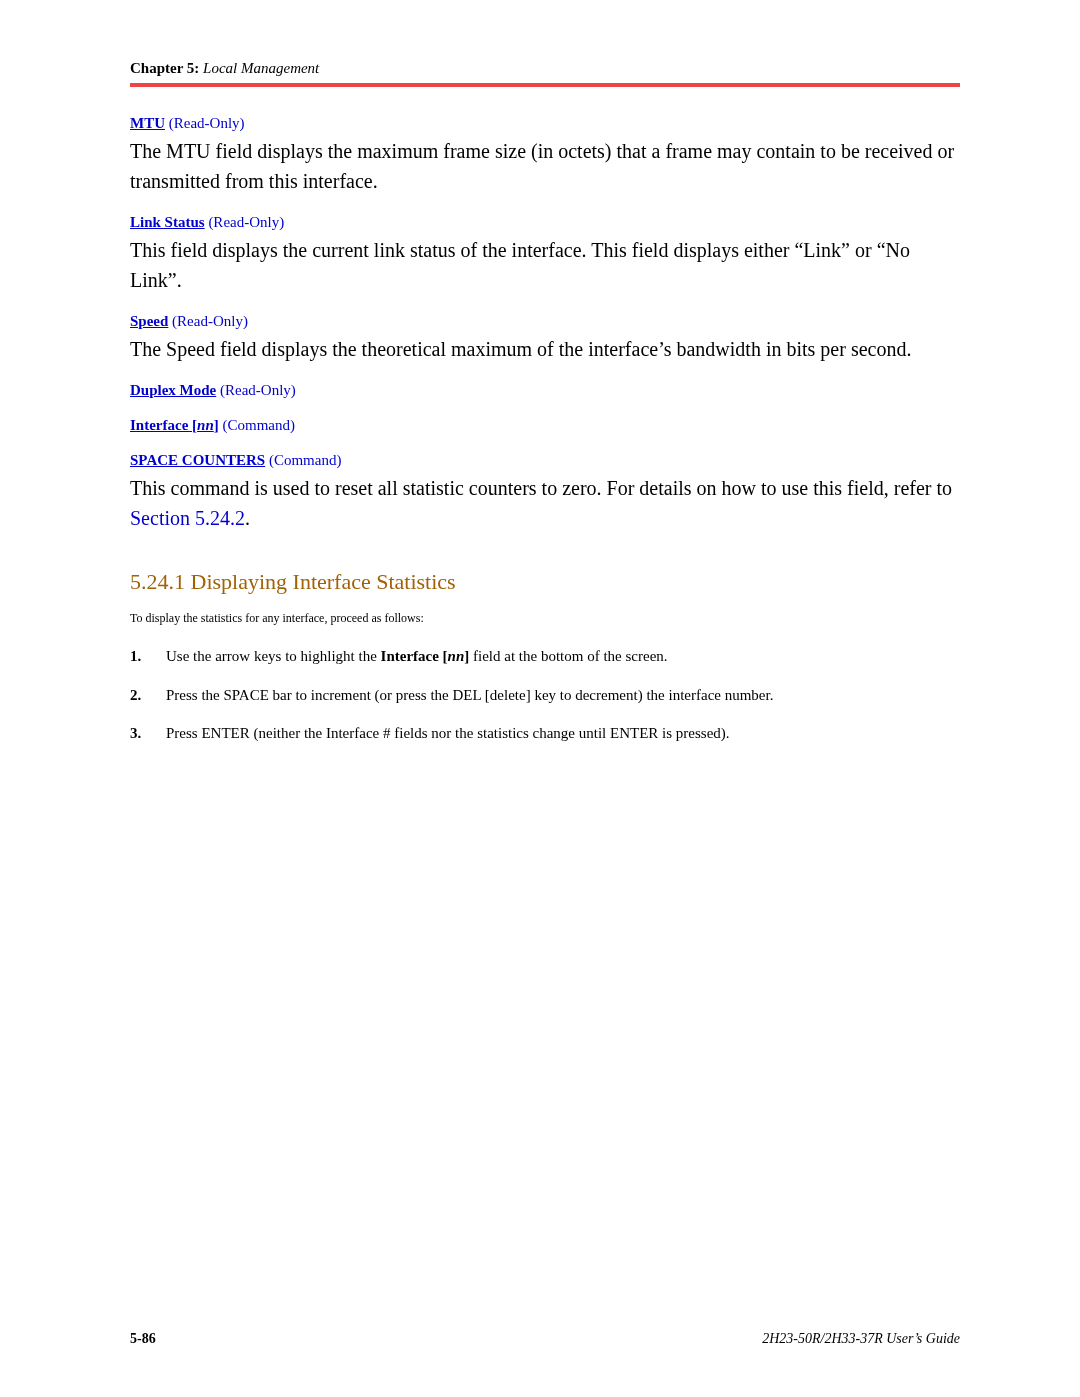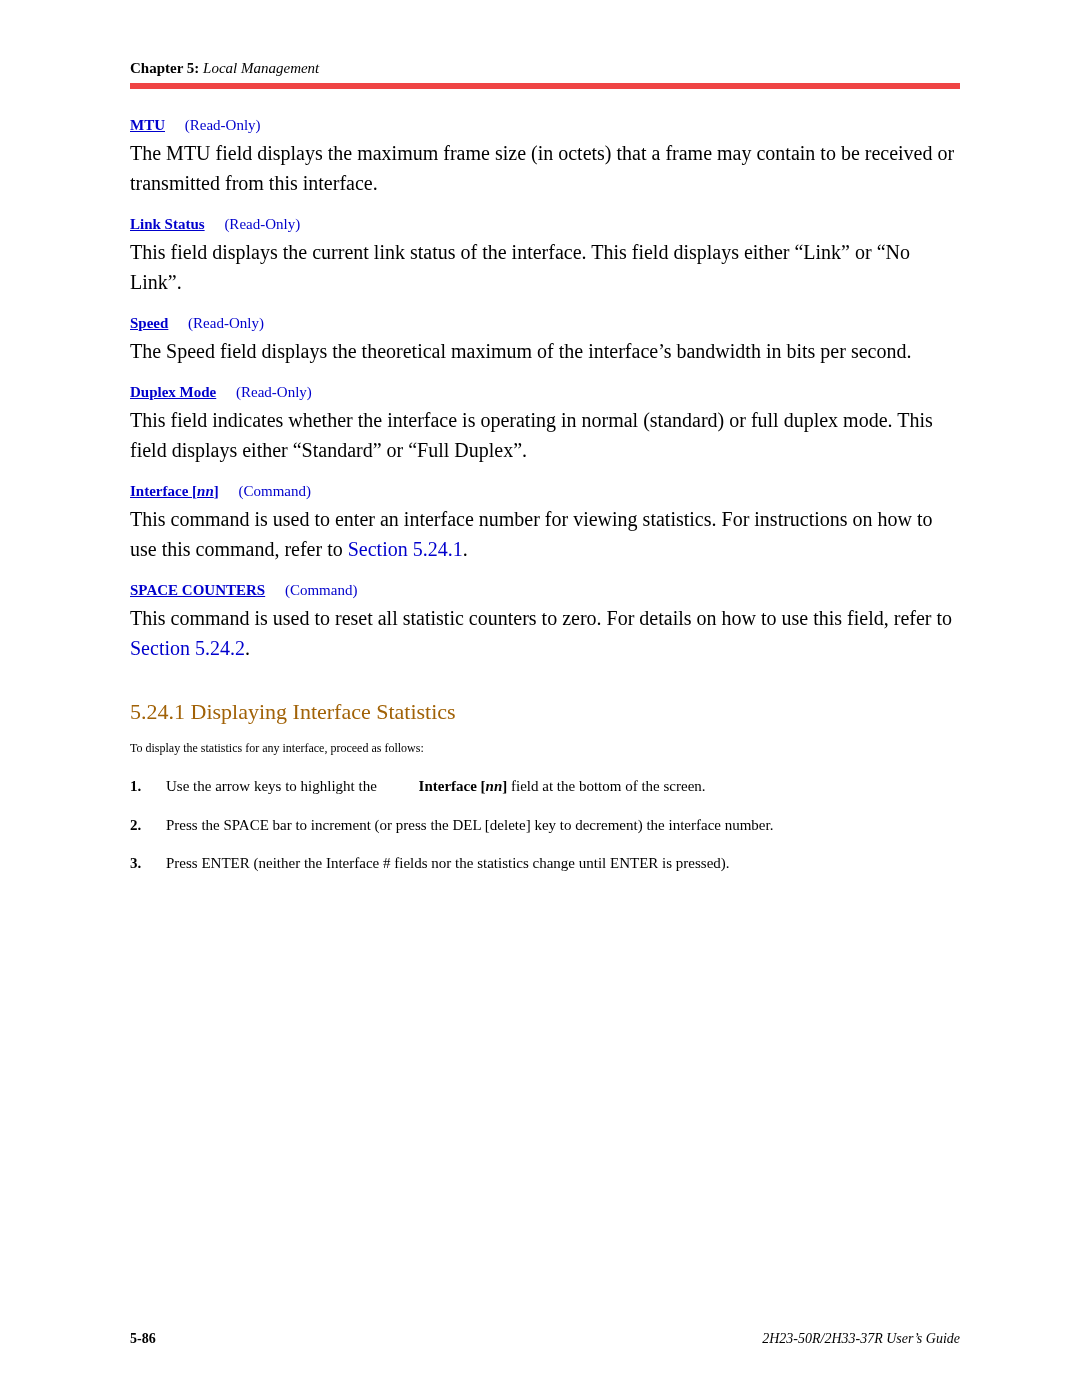--- a/index.html
+++ b/index.html
@@ -21,21 +21,21 @@
       width: 1080px;
       min-height: 1397px;
       padding: 60px 120px 60px 130px;
       position: relative;
     }
 
     .chapter-header {
       display: flex;
       justify-content: space-between;
       align-items: flex-start;
-      border-bottom: 6px solid #ef4444;
+      border-bottom: 4px solid #ef4444;
       padding-bottom: 6px;
       margin-bottom: 28px;
     }
 
     .chapter-title {
       font-style: italic;
       font-size: 15px;
       color: #000;
     }
 
@@ -54,21 +54,20 @@
 
     .field-label .label-bold {
       font-weight: bold;
       color: #0000cc;
       text-decoration: underline;
     }
 
     .field-label .label-read-only {
       color: #0000cc;
       font-weight: normal;
-      padding-left: 16px;
     }
 
     .field-desc {
       font-size: 20px;
       line-height: 1.5;
       color: #000;
     }
 
     .section-heading {
       font-size: 22px;
@@ -104,21 +103,20 @@
       flex-shrink: 0;
       font-size: 15px;
     }
 
     .numbered-list li .li-content {
       flex: 1;
     }
 
     .li-content strong {
       font-weight: bold;
-      margin-left: 38px;
     }
 
     .link-blue {
       color: #0000cc;
       text-decoration: none;
     }
 
     .footer {
       position: absolute;
       bottom: 50px;
@@ -169,29 +167,25 @@
     <div class="field-label">
       <span class="label-bold">Speed</span><span class="label-read-only"> (Read-Only)</span>
     </div>
     <div class="field-desc">The Speed field displays the theoretical maximum of the interface’s bandwidth in bits per second.</div>
   </div>
 
   <div class="field-section">
     <div class="field-label">
       <span class="label-bold">Duplex Mode</span><span class="label-read-only"> (Read-Only)</span>
     </div>
-    <div class="field-desc">This field indicates whether the interface is operating in normal (standard) or full duplex mode. This field displays either “Standard” or “Full Duplex”.</div>
   </div>
 
   <div class="field-section">
     <div class="field-label">
       <span class="label-bold">Interface [<em>nn</em>]</span><span class="label-read-only"> (Command)</span>
-    </div>
-    <div class="field-desc">
-      This command is used to enter an interface number for viewing statistics. For instructions on how to use this command, refer to <a class="link-blue" href="#">Section 5.24.1</a>.
     </div>
   </div>
 
   <div class="field-section">
     <div class="field-label">
       <span class="label-bold">SPACE COUNTERS</span><span class="label-read-only"> (Command)</span>
     </div>
     <div class="field-desc">
       This command is used to reset all statistic counters to zero. For details on how to use this field, refer to <a class="link-blue" href="#">Section 5.24.2</a>.
     </div>

